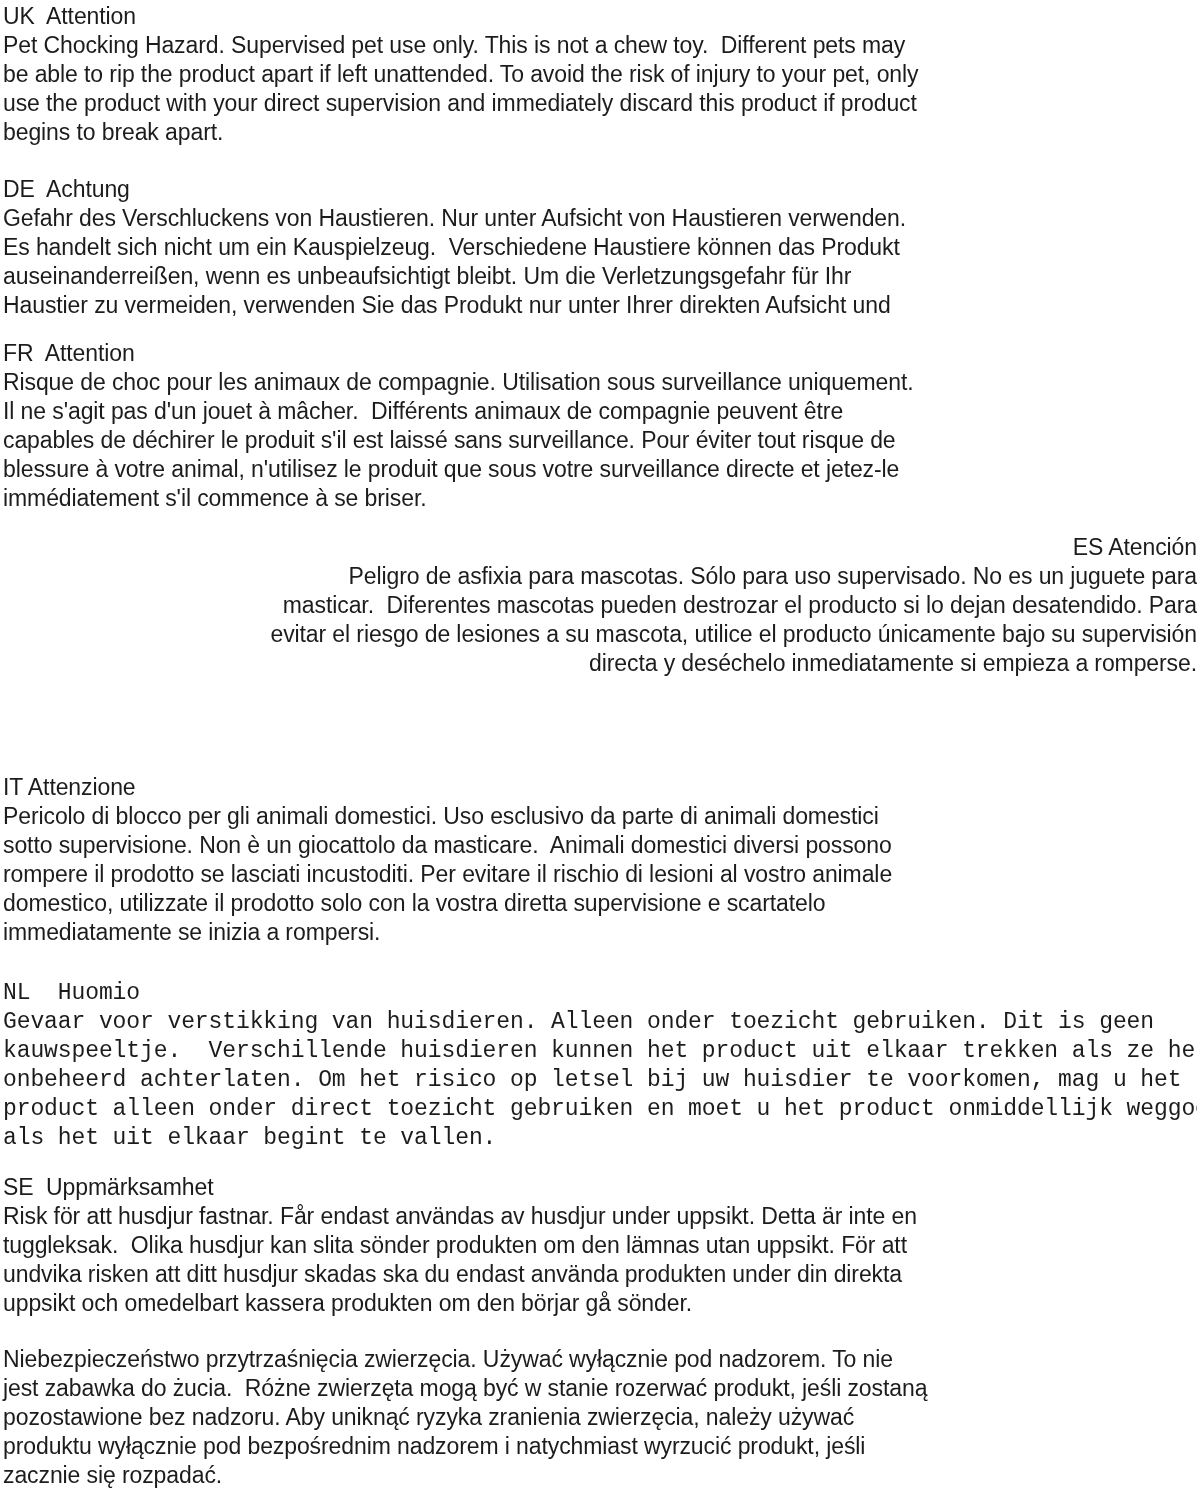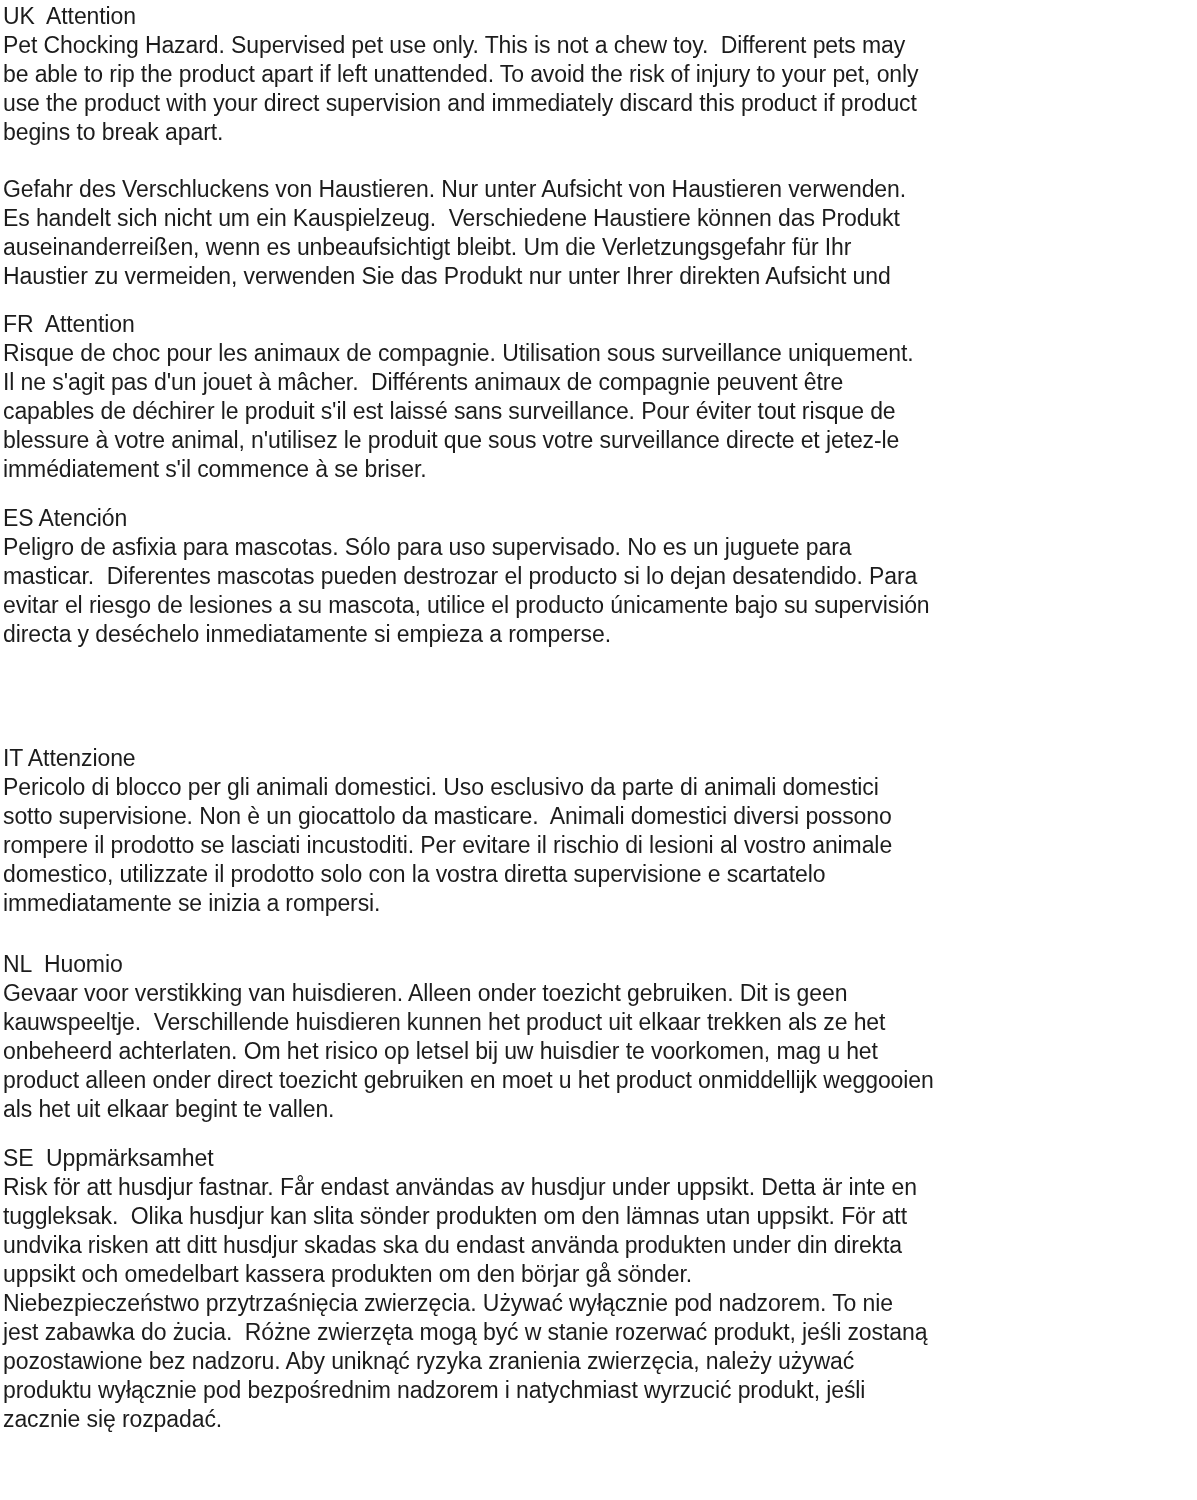--- a/index.html
+++ b/index.html
@@ -21,40 +21,41 @@
   }
   .sec .heading,
   .sec .body {
     white-space: pre;           
     letter-spacing: -0.1px;
   }
   
   .sec-uk { margin-bottom: 28px; }
   .sec-de { margin-bottom: 19px; }
   .sec-fr { margin-bottom: 20px; }
-  .sec-es { margin-bottom: 95px; }   
+  .sec-es { margin-bottom: 95px; text-align: right; }   
   .sec-it { margin-bottom: 32px; }
-  .sec-nl { margin-bottom: 20px; }
-  .sec-se { }
+  .sec-nl { margin-bottom: 20px; font-family: Liberation Mono, monospace; }
+  .sec-se { margin-bottom: 27px; }
   .sec-pl { margin-bottom: 0; }
 </style>
 </head>
 <body>
 
 <div class="doc">
 
   <section class="sec sec-uk">
     <div class="heading">UK  Attention</div>
     <div class="body">Pet Chocking Hazard. Supervised pet use only. This is not a chew toy.  Different pets may
 be able to rip the product apart if left unattended. To avoid the risk of injury to your pet, only
 use the product with your direct supervision and immediately discard this product if product
 begins to break apart.</div>
   </section>
 
   <section class="sec sec-de">
+    <div class="heading">DE  Achtung</div>
     <div class="body">Gefahr des Verschluckens von Haustieren. Nur unter Aufsicht von Haustieren verwenden.
 Es handelt sich nicht um ein Kauspielzeug.  Verschiedene Haustiere können das Produkt
 auseinanderreißen, wenn es unbeaufsichtigt bleibt. Um die Verletzungsgefahr für Ihr
 Haustier zu vermeiden, verwenden Sie das Produkt nur unter Ihrer direkten Aufsicht und</div>
   </section>
 
   <section class="sec sec-fr">
     <div class="heading">FR  Attention</div>
     <div class="body">Risque de choc pour les animaux de compagnie. Utilisation sous surveillance uniquement.
 Il ne s'agit pas d'un jouet à mâcher.  Différents animaux de compagnie peuvent être

